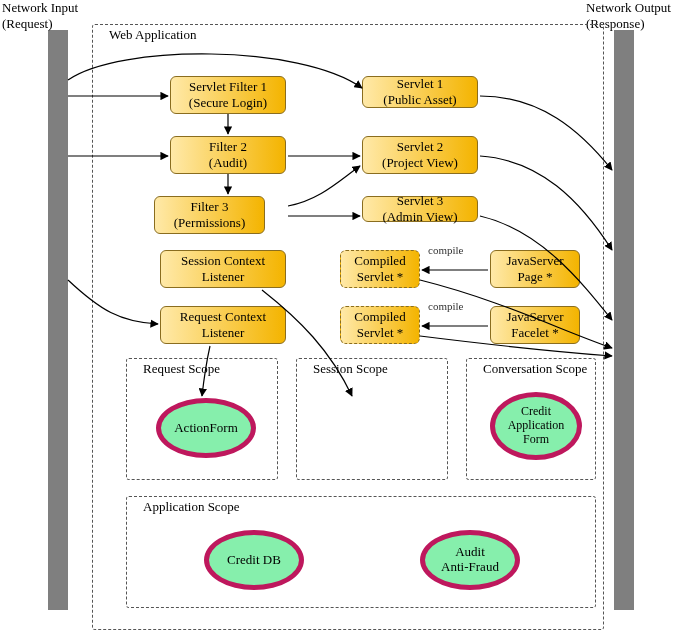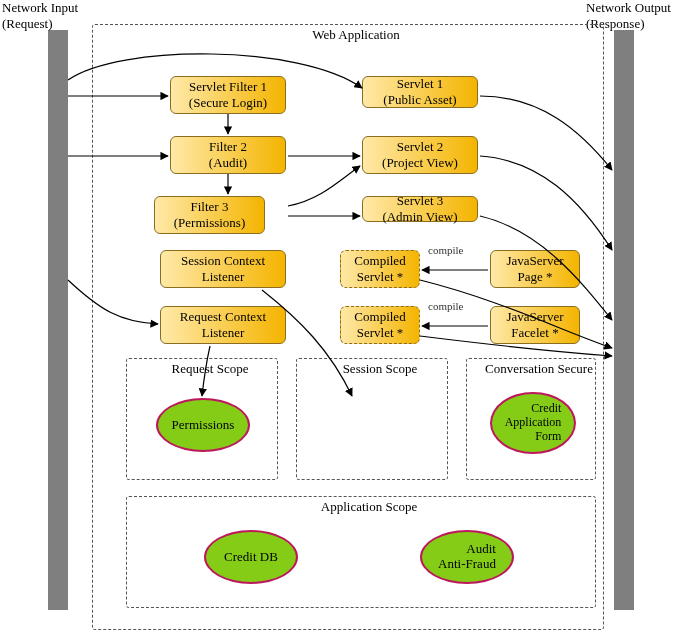--- a/index.html
+++ b/index.html
@@ -1,26 +1,26 @@
 <!DOCTYPE html>
 <html><head>
 <meta charset="utf-8">
 <style>
   html,body{margin:0;padding:0;background:#fff;font-family:"Times New Roman",Times,serif;font-size:13px;color:#000}
   #stage{position:relative;width:700px;height:643px;background:#fff}
   .bar{position:absolute;background:#7f7f7f}
   .label{position:absolute;text-align:left;line-height:1.2}
   .dashbox{position:absolute;border:1px dashed #555;border-radius:3px}
-  .dashbox>.title{position:absolute;top:2px;left:16px;right:0;text-align:center}
+  .dashbox>.title{position:absolute;top:2px;left:16px;right:0;text-align:left}
   .node{position:absolute;border:1px solid #8a6d1f;border-radius:6px;
         background:linear-gradient(to right,#ffe9a8,#f4b400);
         display:flex;align-items:center;justify-content:center;text-align:center;line-height:1.2;padding:8px 4px;box-sizing:border-box}
   .node.dashed{border:1.5px dashed #8a6d1f}
-  .ellipse{position:absolute;border:2px solid #be185d;background:#84cc16;border-radius:50%;
-           display:flex;align-items:center;justify-content:center;text-align:right;line-height:1.15}
+  .ellipse{position:absolute;border:5px solid #be185d;background:#86efac;border-radius:50%;
+           display:flex;align-items:center;justify-content:center;text-align:center;line-height:1.15}
   .tiny{position:absolute;font-size:11px;color:#333;text-align:left}
   svg{position:absolute;left:0;top:0;pointer-events:none}
 </style>
 </head>
 <body>
 
 <div id="stage">
 
   <div class="bar" style="left:48px;top:30px;width:20px;height:580px"></div>
   <div class="bar" style="left:614px;top:30px;width:20px;height:580px"></div>
@@ -52,24 +52,24 @@
   <div class="tiny" style="left:428px;top:244px;width:54px">compile</div>
   <div class="tiny" style="left:428px;top:300px;width:54px">compile</div>
 
   <div class="dashbox" style="left:126px;top:358px;width:150px;height:120px">
     <div class="title">Request Scope</div>
   </div>
   <div class="dashbox" style="left:296px;top:358px;width:150px;height:120px">
     <div class="title">Session Scope</div>
   </div>
   <div class="dashbox" style="left:466px;top:358px;width:128px;height:120px">
-    <div class="title">Conversation Secure</div>
+    <div class="title">Conversation Scope</div>
   </div>
 
-  <div class="ellipse" style="left:156px;top:398px;width:90px;height:50px">Permissions</div>
+  <div class="ellipse" style="left:156px;top:398px;width:90px;height:50px">ActionForm</div>
   <div class="ellipse" style="left:490px;top:392px;width:82px;height:58px;font-size:12px">Credit<br>Application<br>Form</div>
 
   <div class="dashbox" style="left:126px;top:496px;width:468px;height:110px">
     <div class="title">Application Scope</div>
   </div>
   <div class="ellipse" style="left:204px;top:530px;width:90px;height:50px">Credit DB</div>
   <div class="ellipse" style="left:420px;top:530px;width:90px;height:50px">Audit<br>Anti-Fraud</div>
 
   <svg width="700" height="643">
     <defs>

